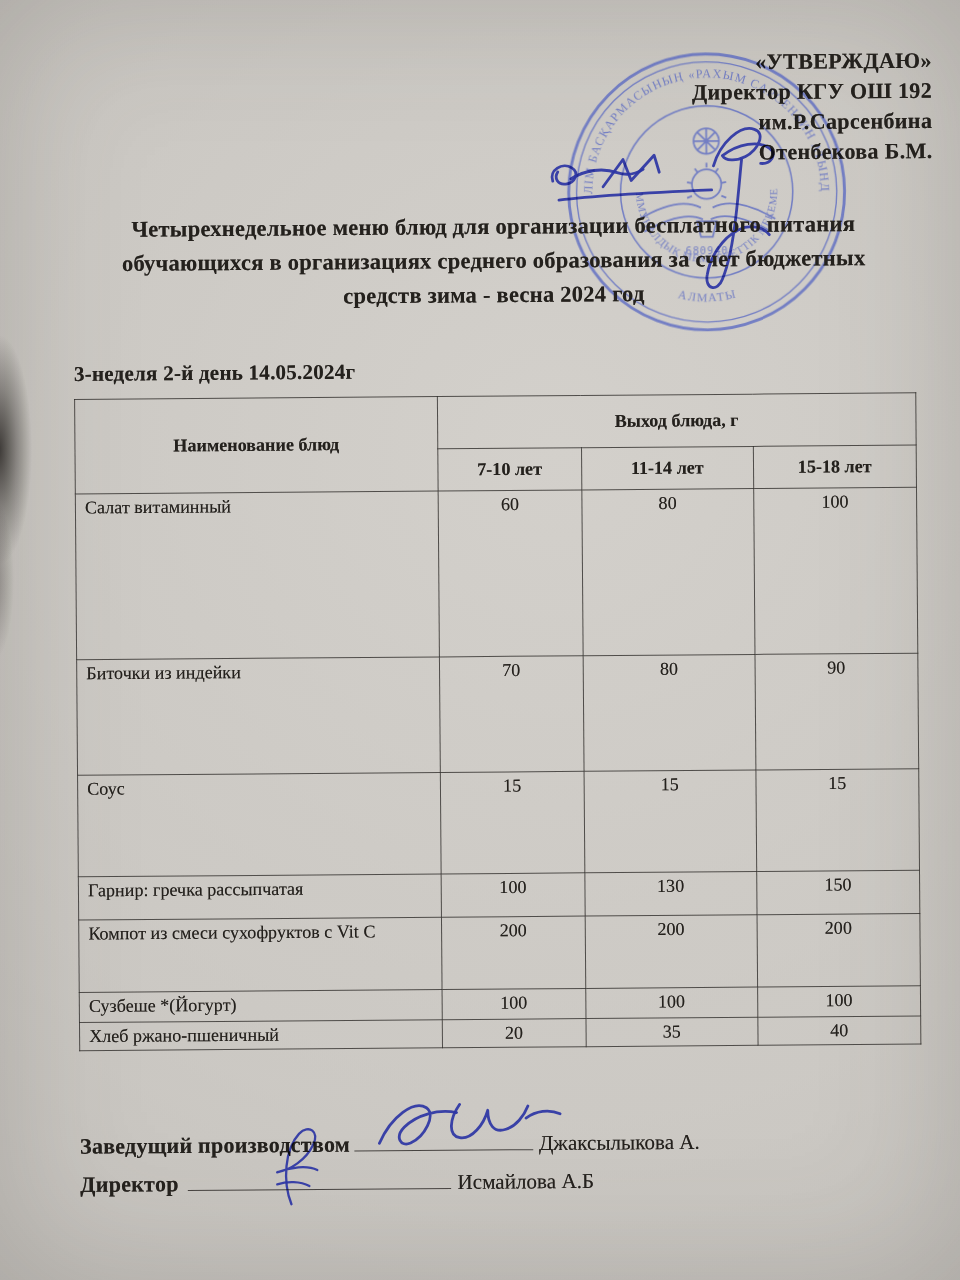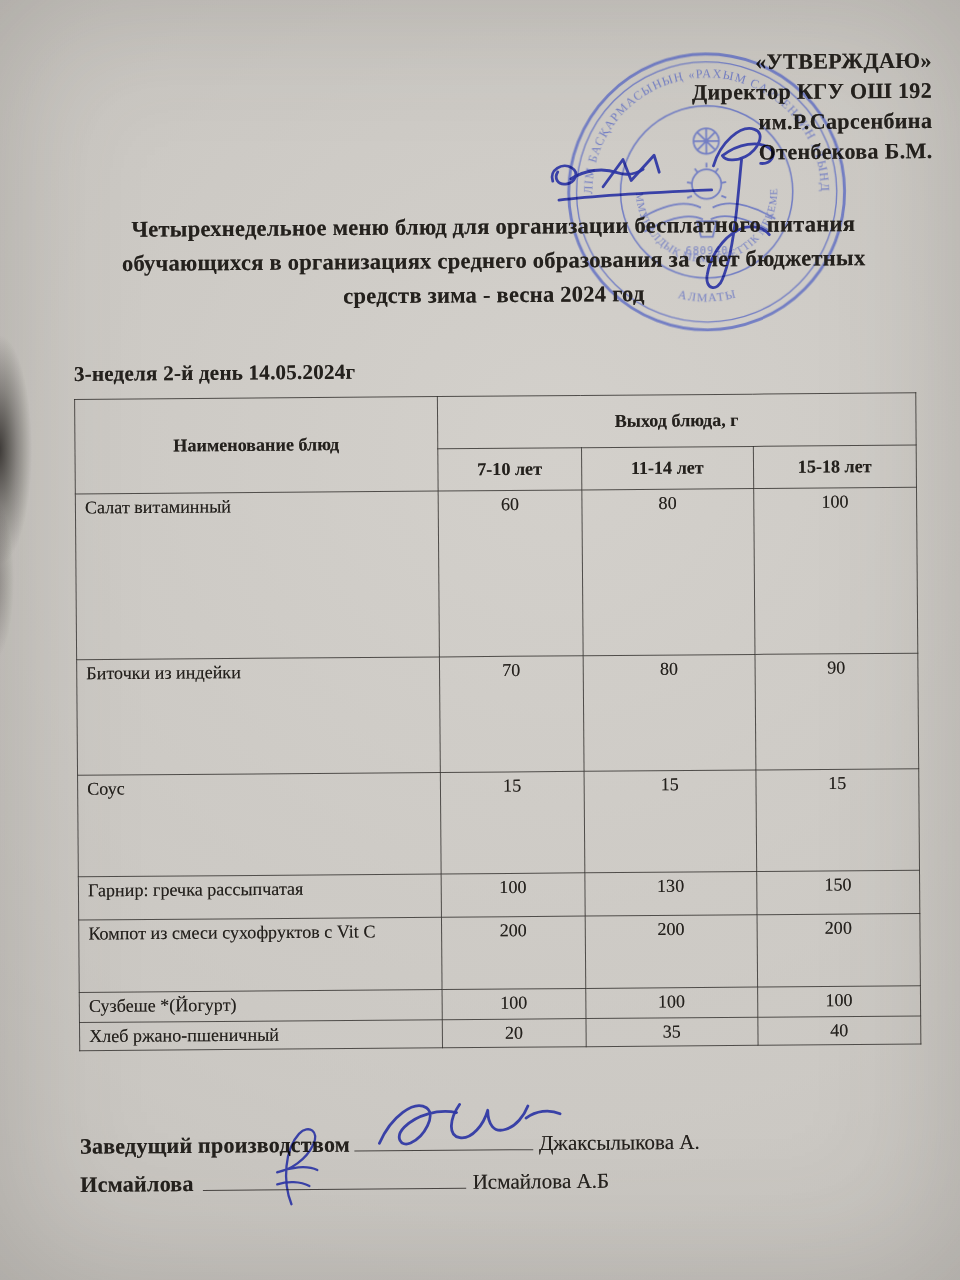--- a/index.html
+++ b/index.html
@@ -222,21 +222,21 @@
         <td>40</td>
       </tr>
     </tbody>
   </table>
 
   <div class="footer soft">
     <div>
       <span class="role">Заведущий производством</span><span class="blank b1"></span><span class="name">Джаксылыкова А.</span>
     </div>
     <div>
-      <span class="role">Исмайлова</span> <span class="blank b2"></span><span class="name">Исмайлова А.Б</span>
+      <span class="role">Директор</span> <span class="blank b2"></span><span class="name">Исмайлова А.Б</span>
     </div>
   </div>
 
   <svg class="ink" style="left:358px;top:1080px;width:224px;height:80px" viewBox="0 0 224 80">
     <path d="M18,60 c12,-27 35,-43 47,-35 c10,7 -2,29 -16,35 c-10,4 -16,-6 -6,-16 c12,-12 34,-18 52,-14"></path>
     <path d="M98,22 c-10,14 -12,31 0,33 c12,2 24,-13 28,-27 c0,14 6,23 18,19 c10,-3 18,-13 22,-23"></path>
     <path d="M164,36 c10,-7 23,-9 34,-4"></path>
   </svg>
 
   <svg class="ink thin" style="left:244px;top:1116px;width:92px;height:88px" viewBox="0 0 92 88">

